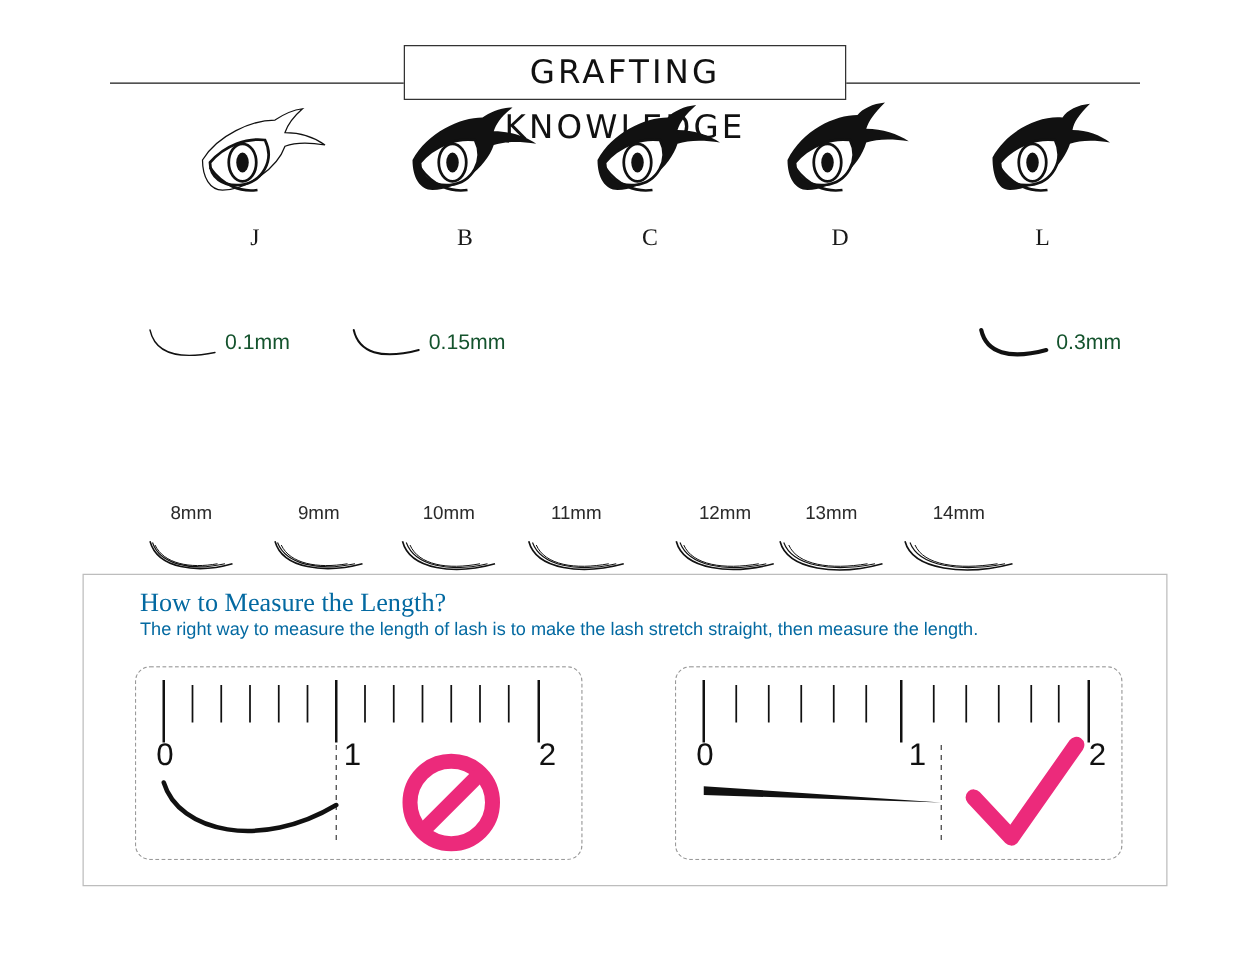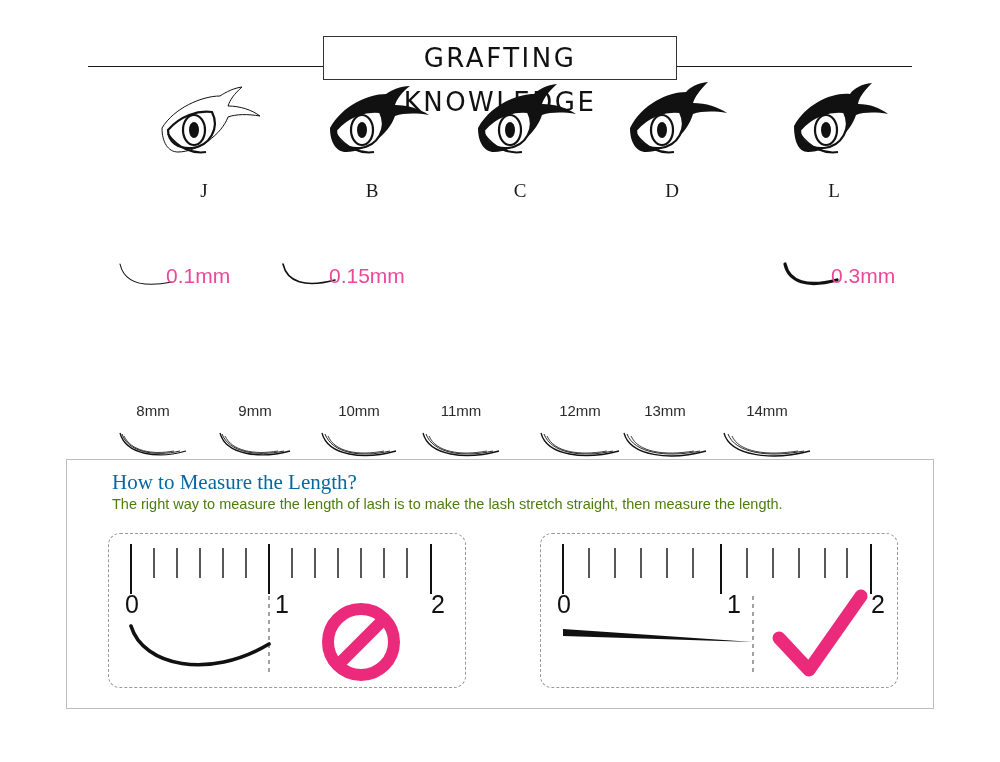--- a/index.html
+++ b/index.html
@@ -82,24 +82,24 @@
   
   .thick-row { top: 258px; height: 50px; }
   .thick-item {
     position: absolute;
     width: 190px;
     height: 44px;
   }
   .thick-item .lash { position: absolute; left: 0; top: 0; }
   .thick-item .thick-label {
     position: absolute;
-    left: 48px;
+    left: 62px;
     top: 6px;
-    font-size: 21px;
-    color: #ec4899;
+    font-size: 17px;
+    color: #14532d;
   }
 
   
   .len-row { top: 360px; height: 90px; }
   .len-item {
     position: absolute;
     width: 106px;
     text-align: center;
   }
   .len-item .len-label {
@@ -127,21 +127,21 @@
     top: 470px;
     font-size: 21px;
     color: #0369a1;
     font-family: Liberation Serif, serif;
   }
   .panel-sub {
     position: absolute;
     left: 112px;
     top: 496px;
     font-size: 14.5px;
-    color: #4d7c0f;
+    color: #0369a1;
   }
 
   .ruler-box {
     position: absolute;
     top: 533px;
     width: 358px;
     height: 155px;
     border: 1px dashed #9a9a9a;
     border-radius: 12px;
     box-sizing: border-box;

